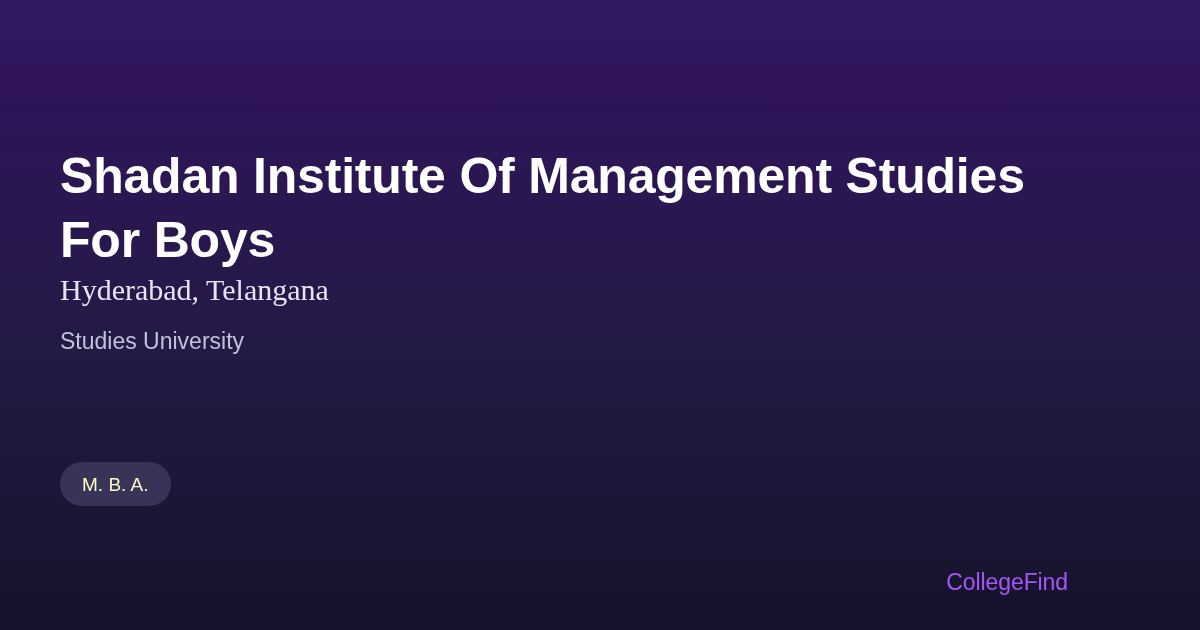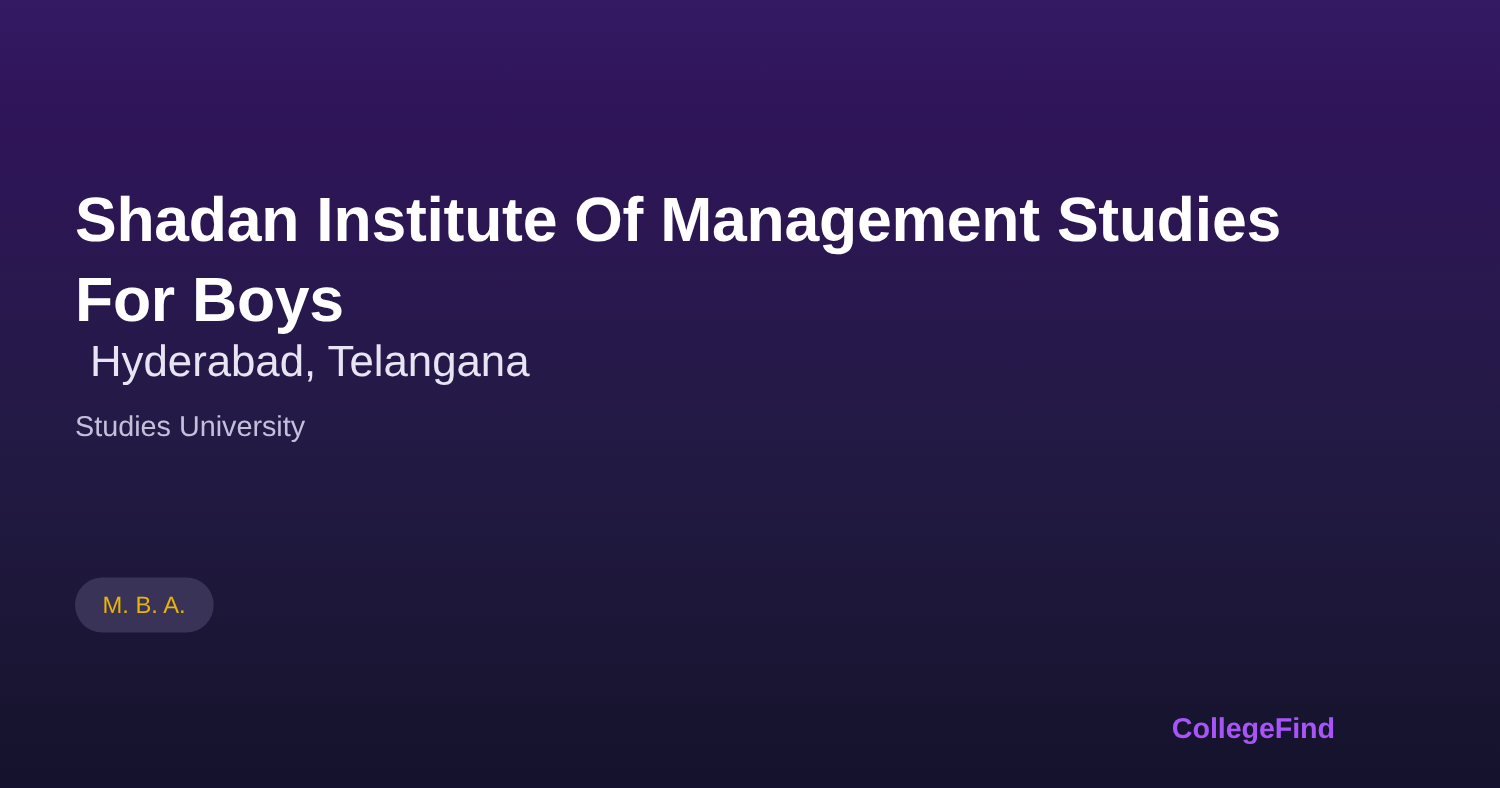--- a/index.html
+++ b/index.html
@@ -50,27 +50,28 @@
     letter-spacing: -0.2px;
     color: #ffffff;
     word-break: break-word;
     overflow-wrap: break-word;
     white-space: normal;
   }
 
   .college-location {
     position: absolute;
     top: 272px;
-    left: 12px;
+    left: 0;
     width: 1000px;
     margin: 0;
-    font-size: 35px;
+    font-size: 30px;
     line-height: 36px;
     font-weight: normal;
     color: #e7e5f3;
+    font-family: Liberation Serif, serif;
   }
 
   .college-affiliation {
     position: absolute;
     top: 325px;
     left: 0;
     width: 1000px;
     margin: 0;
     font-size: 23px;
     line-height: 32px;
@@ -89,34 +90,34 @@
   }
 
   .tag-pill {
     display: inline-flex;
     align-items: center;
     justify-content: center;
     height: 44px;
     padding: 0 22px;
     border-radius: 22px;
     background: #393457;
-    color: #eab308;
+    color: #fef9c3;
     font-size: 19px;
     line-height: 1;
     font-weight: normal;
     white-space: nowrap;
   }
 
   .brand-mark {
     position: absolute;
     right: 72px;
     top: 568px;
     font-size: 23px;
     line-height: 28px;
-    font-weight: bold;
+    font-weight: normal;
     letter-spacing: -0.1px;
     color: #a855f7;
     text-align: center;
   }
 </style>
 </head>
 <body>
 
 <div class="og-card">
   <div class="card-inner">

